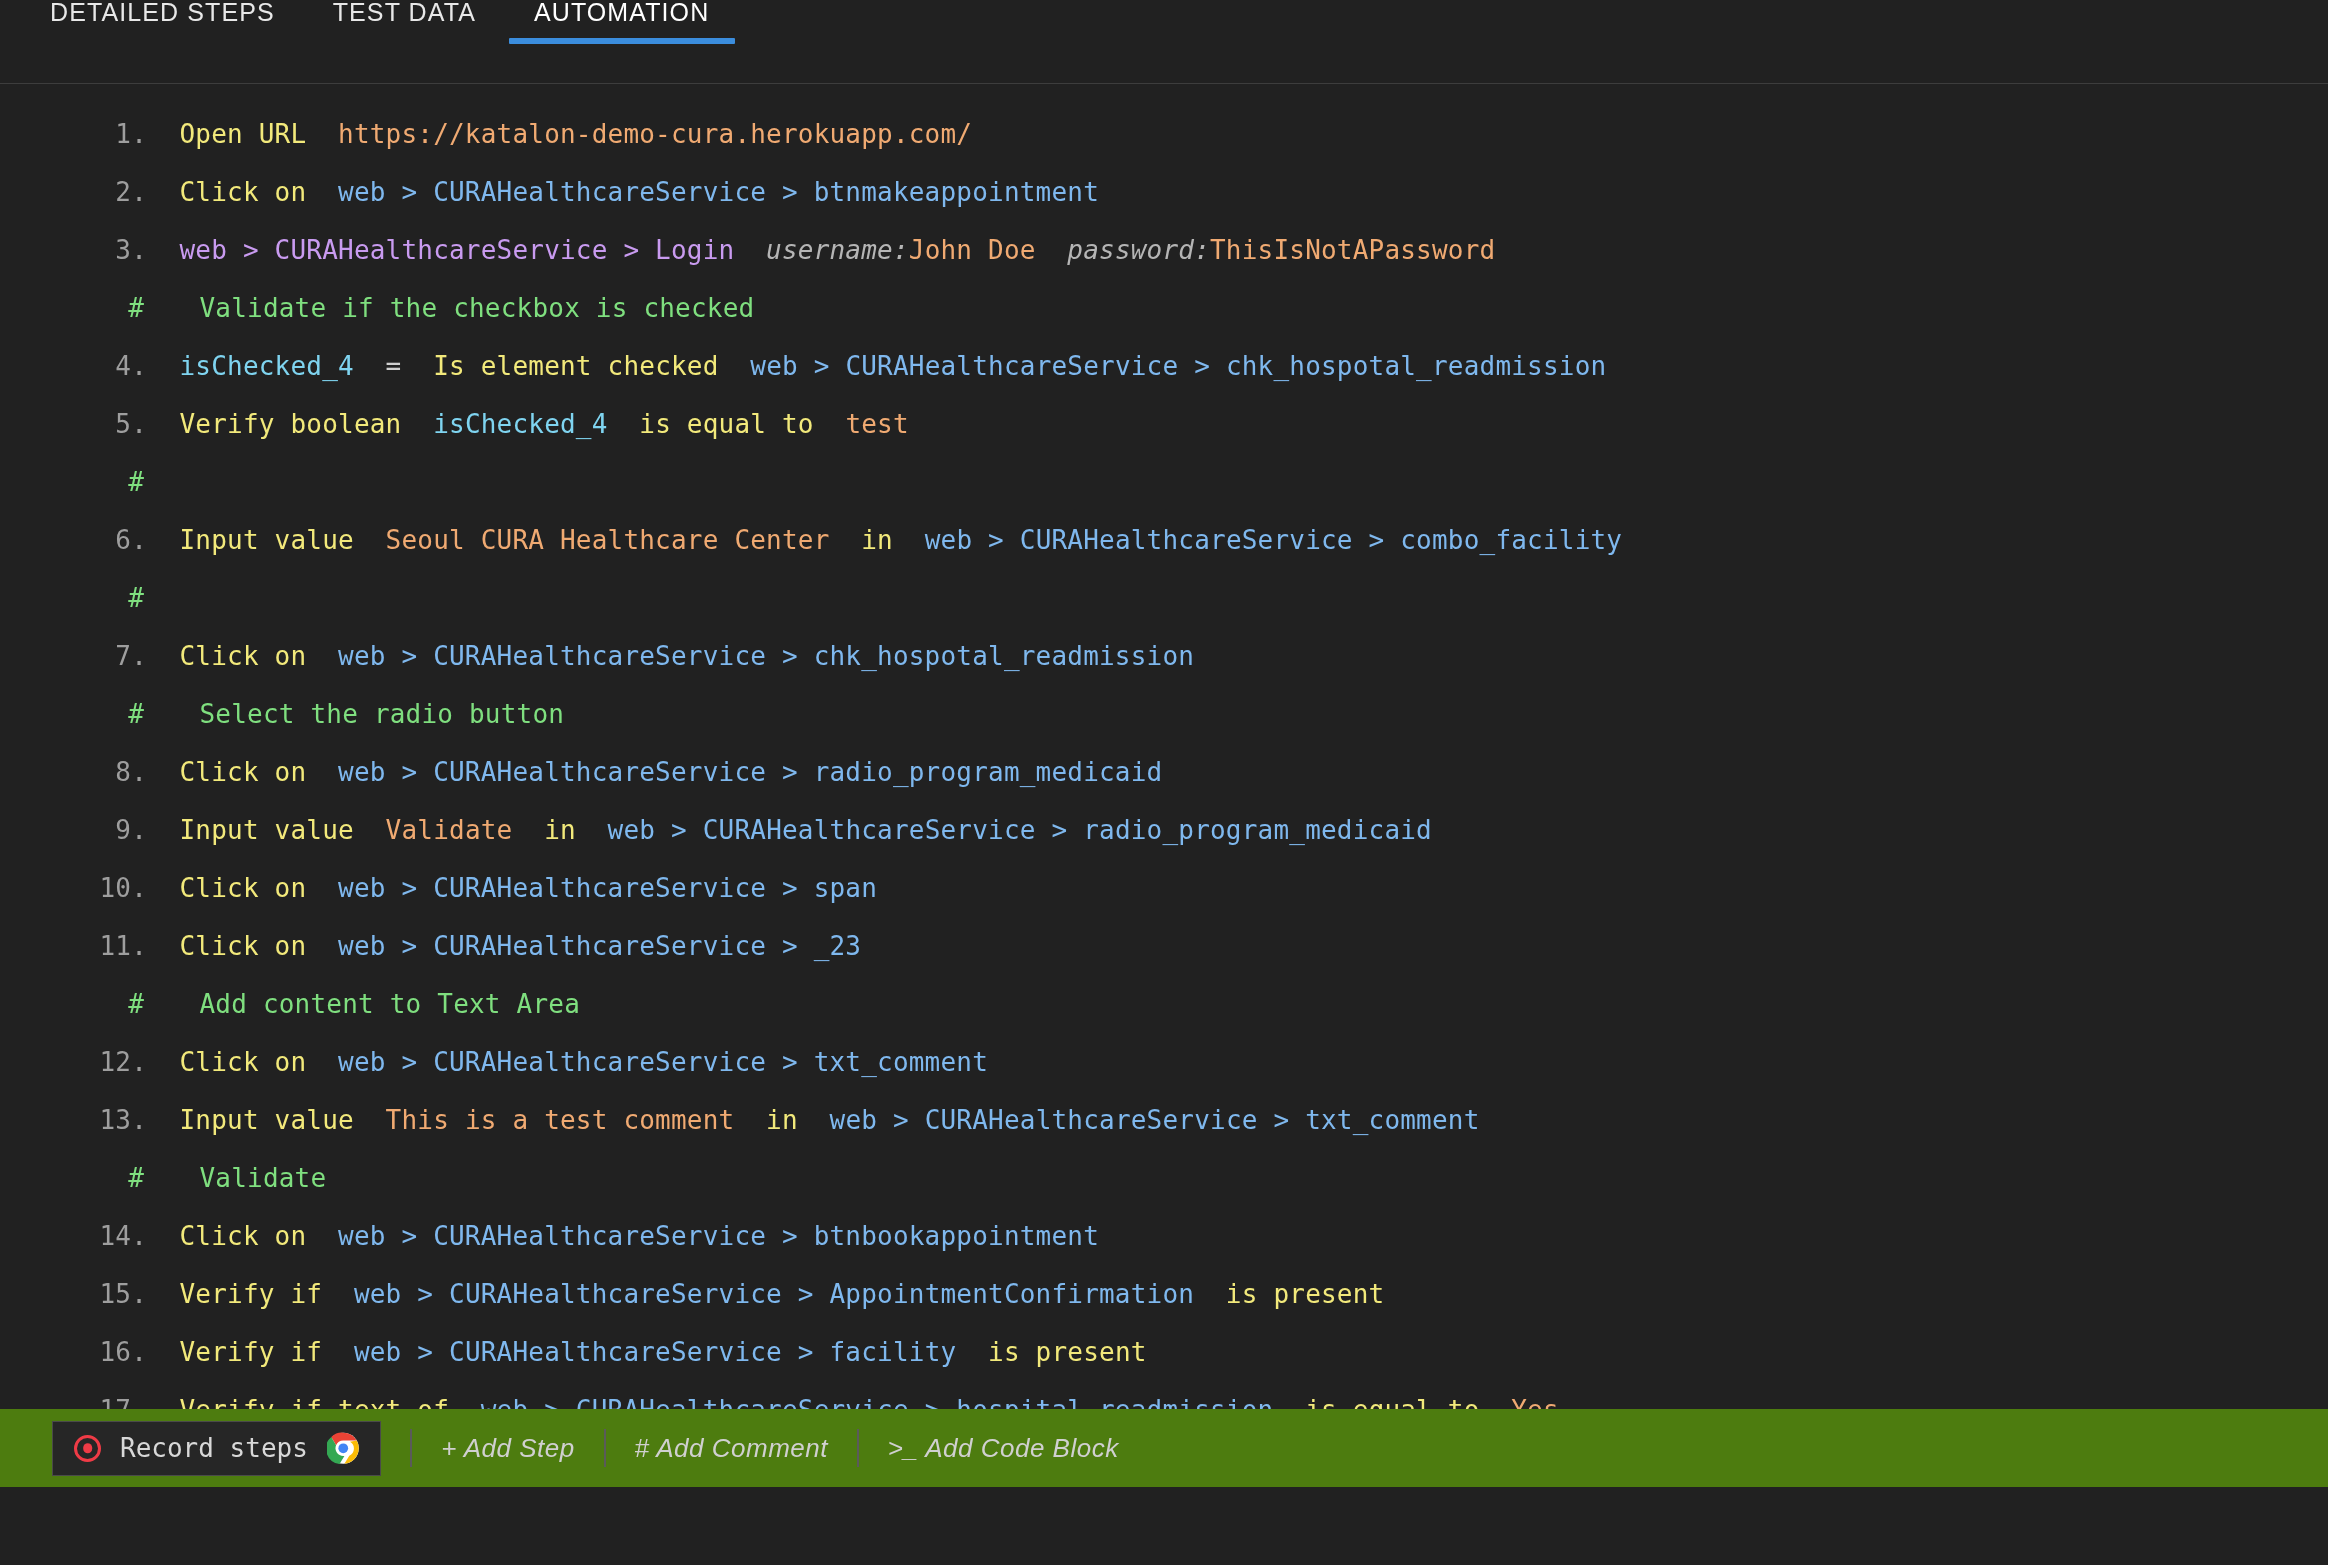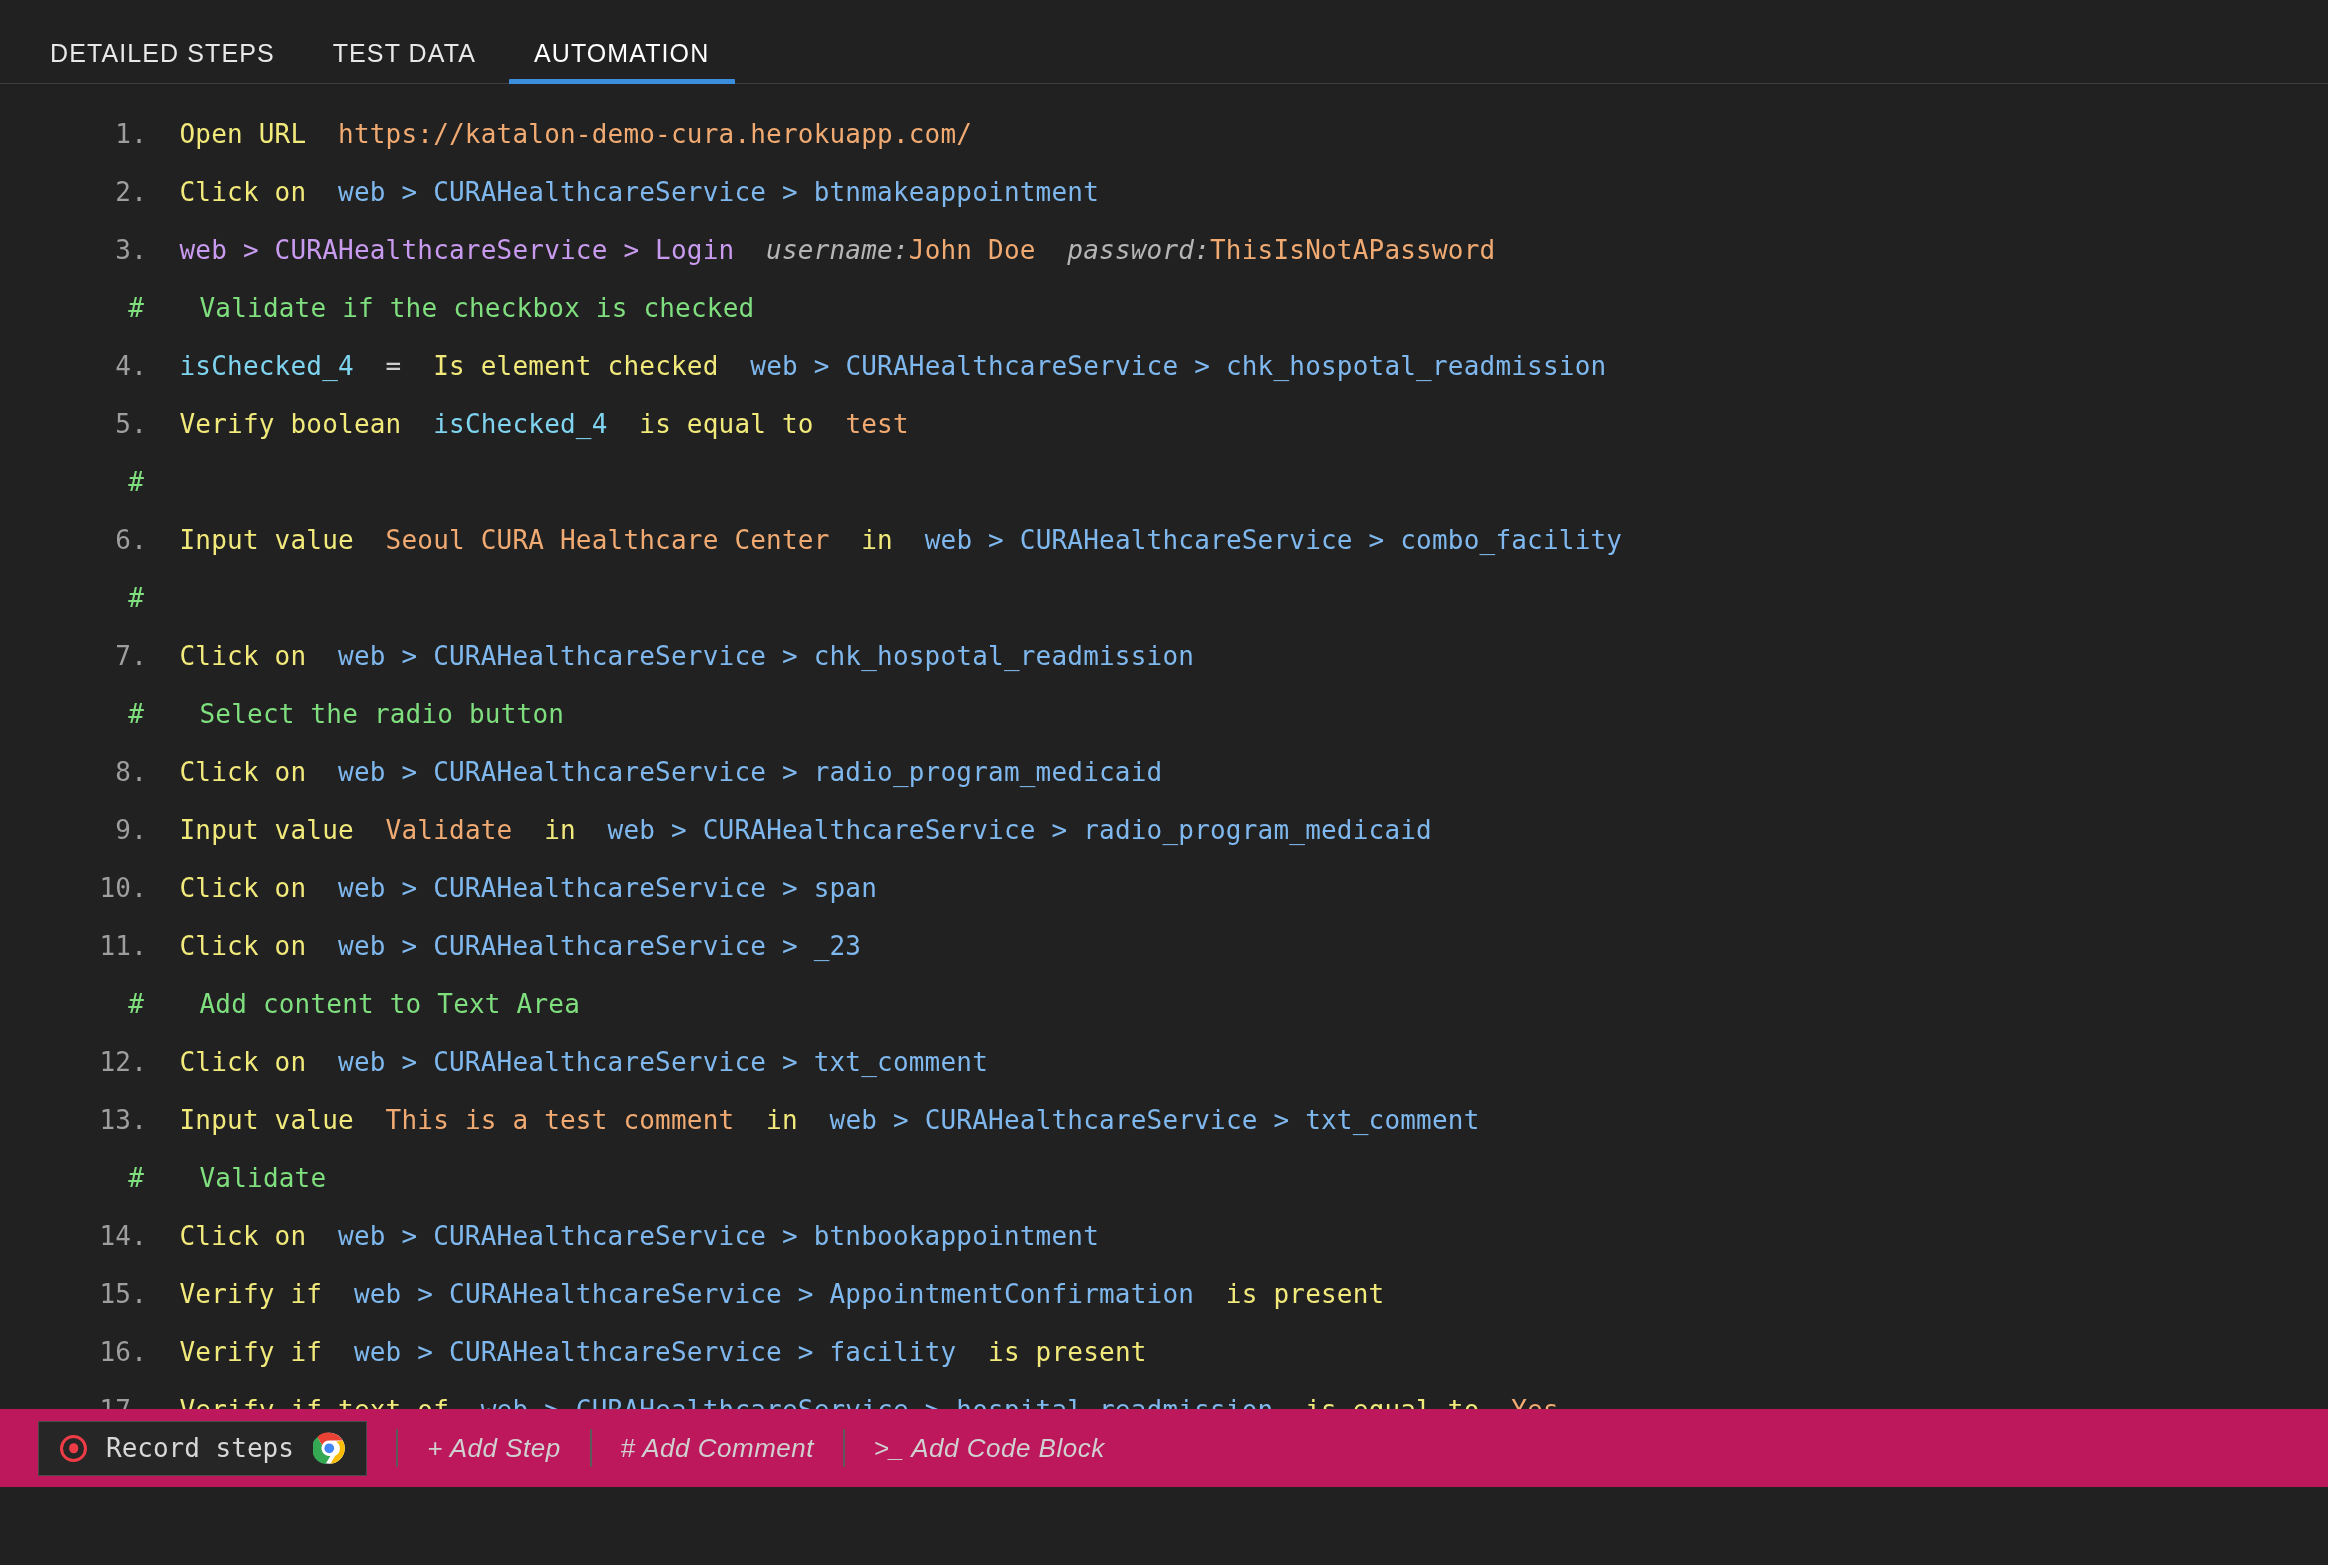--- a/index.html
+++ b/index.html
@@ -10,21 +10,21 @@
     overflow: hidden;
     font-family: "DejaVu Sans Mono", monospace;
   }
 
   
   .tabbar {
     position: relative;
     height: 84px;
     background: #212121;
     display: flex;
-    align-items: flex-end;
+    align-items: flex-start;
     padding-left: 21px;
     border-bottom: 1.9px solid #3d3d3d;
   }
   .tab {
     position: relative;
     padding: 0 29px 17px 29px;
     font-family: "Liberation Sans", sans-serif;
     font-size: 25px;
     letter-spacing: 1.1px;
     color: #e8e8e8;
@@ -90,24 +90,24 @@
   .t-plabel{ color: #b5b5b5; font-style: italic; }  
 
   .line.faded { opacity: 0.30; }
 
   
   .toolbar {
     position: absolute;
     left: 0; bottom: 0;
     width: 2329px;
     height: 78px;
-    background: #be185d;
+    background: #4d7c0f;
     display: flex;
     align-items: center;
-    padding-left: 38px;
+    padding-left: 52px;
     gap: 0;
   }
   .record-btn {
     display: flex;
     align-items: center;
     gap: 19px;
     border: 1.4px solid #4a4a4a;
     background: #262626;
     height: 55px;
     padding: 0 21px;

